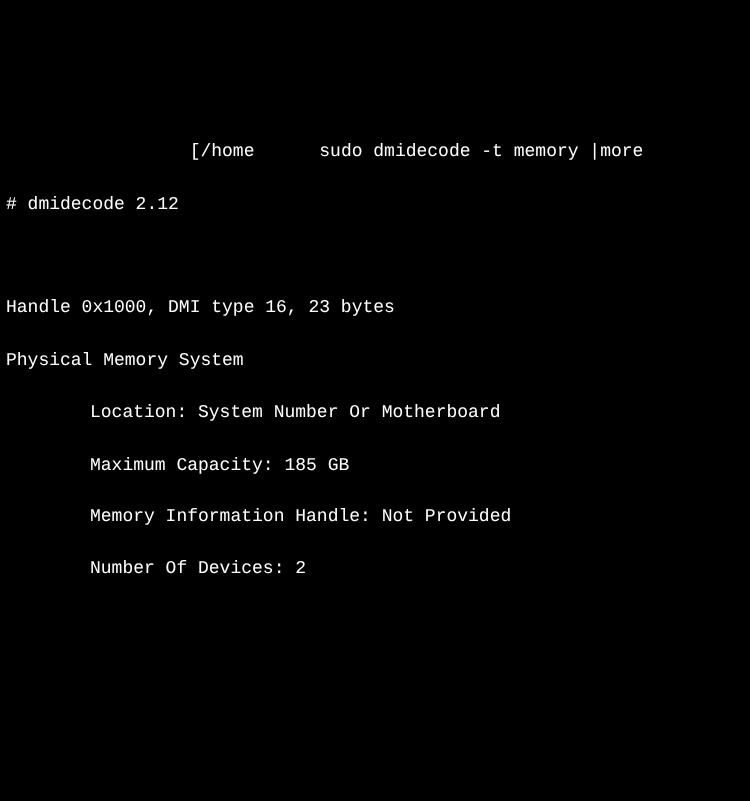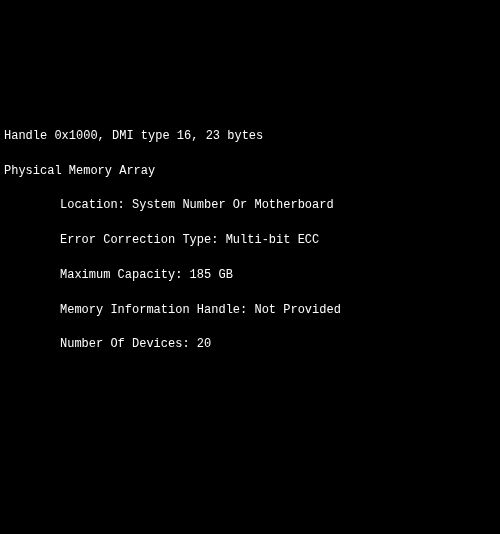--- a/index.html
+++ b/index.html
@@ -30,28 +30,29 @@
     .indent1 {
       padding-left: 56px;
     }
   </style>
 </head>
 <body>
 
 
 
 <div class="term">
+<span class="line"><span class="blank-seg">                 </span><span>[/home</span><span class="blank-seg">      </span><span>sudo dmidecode -t memory |more</span></span>
+<span class="line"># dmidecode 2.12</span>
 <span class="line"> </span>
 <span class="line">Handle 0x1000, DMI type 16, 23 bytes</span>
-<span class="line">Physical Memory Array</span>
+<span class="line">Physical Memory System</span>
 <span class="line indent1">Location: System Number Or Motherboard</span>
-<span class="line indent1">Error Correction Type: Multi-bit ECC</span>
 <span class="line indent1">Maximum Capacity: 185 GB</span>
 <span class="line indent1">Memory Information Handle: Not Provided</span>
-<span class="line indent1">Number Of Devices: 20</span>
+<span class="line indent1">Number Of Devices: 2</span>
 <span class="line"> </span>
 
 
 
 
 
 
 
 
 

